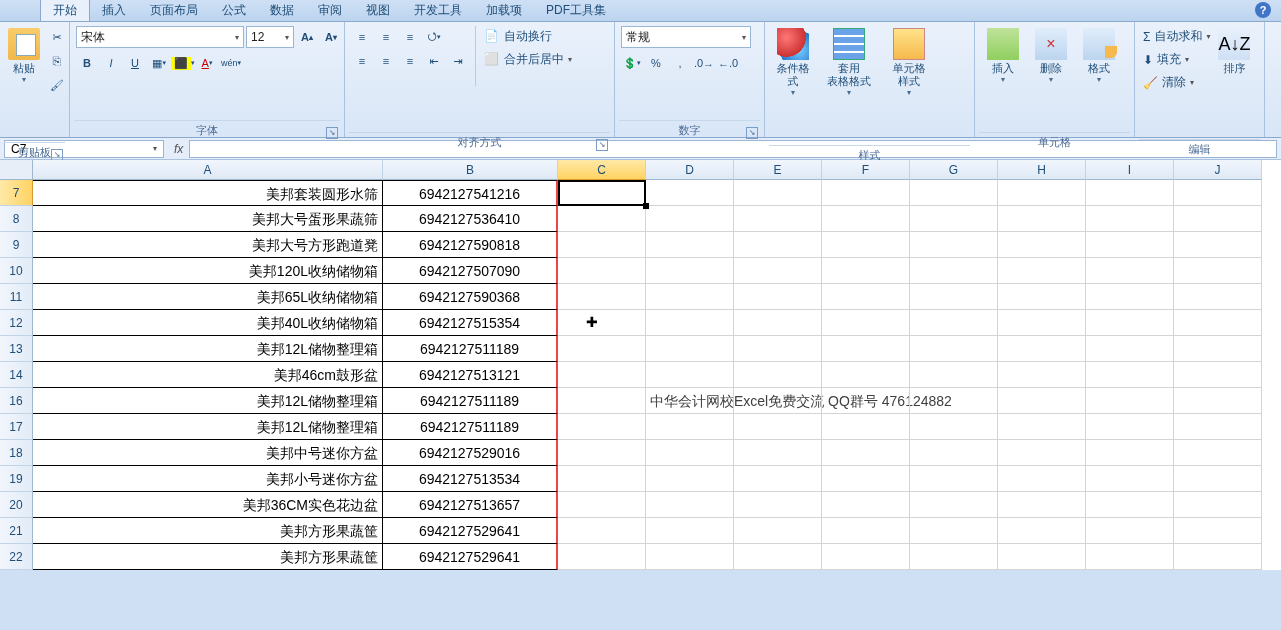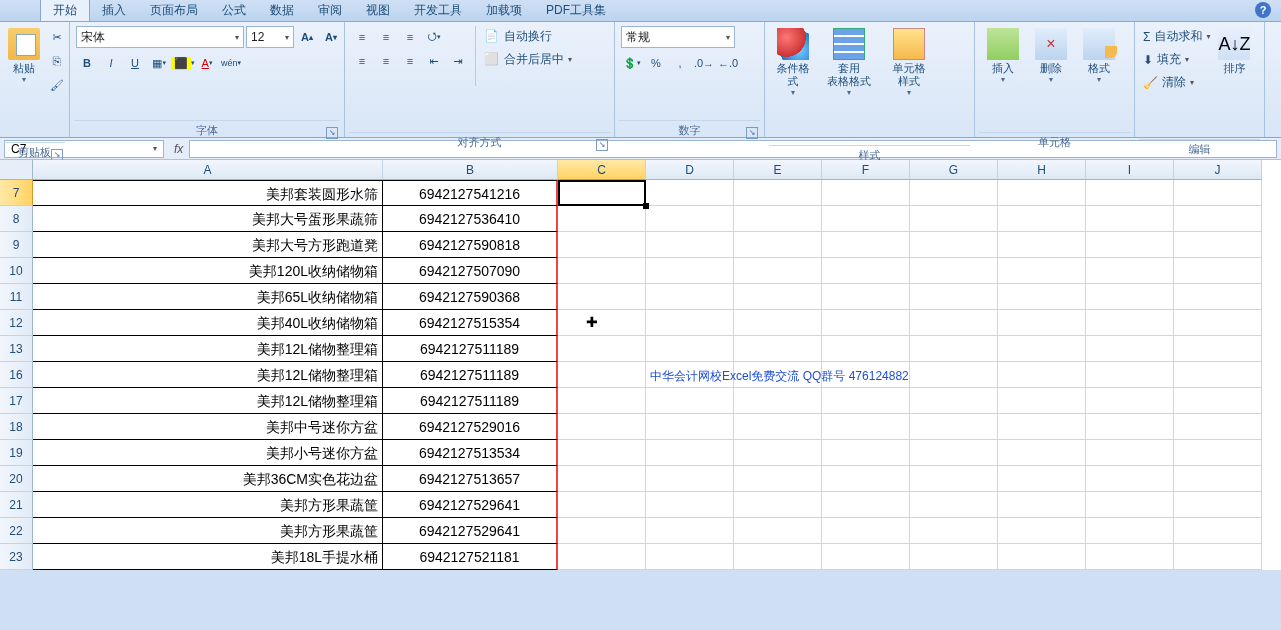--- a/index.html
+++ b/index.html
@@ -206,21 +206,21 @@
 .selbox {
   position: absolute;
   border: 2px solid #000;
   pointer-events: none;
 }
 .selhandle {
   position: absolute;
   width: 6px; height: 6px;
   background: #000;
 }
-.ann { color: #1d4ed8; font-size: 12px; }
+.ann { color: #404040; font-size: 14px; }
 .cursor-plus {
   position: absolute;
   font-size: 14px;
   color: #000;
   pointer-events: none;
 }
 
 .wA { width: 350px; }
 .wB { width: 175px; }
 .wC { width: 88px; }
@@ -341,21 +341,21 @@
             <span>合并后居中</span>
             <span class="dd">▾</span>
           </div>
       </div>
     </div>
     <div class="group-label"><span>对齐方式</span><span class="launcher">↘</span></div>
   </div>
 
   <div class="group g-number">
     <div class="group-body" style="flex-direction:column;gap:4px;">
-      <div class="combo" style="width:114px">
+      <div class="combo" style="width:130px">
           <span>常规</span>
           <span class="dd">▾</span>
         </div>
       <div class="row">
         <div class="smbtn">💲<span style="font-size:7px">▾</span></div>
         <div class="smbtn">%</div>
         <div class="smbtn">,</div>
         <div class="smbtn">.0→</div>
         <div class="smbtn">←.0</div>
       </div>
@@ -544,20 +544,33 @@
         <div class="td wC"></div>
         <div class="td wD"></div>
         <div class="td wS"></div>
         <div class="td wS"></div>
         <div class="td wS"></div>
         <div class="td wS"></div>
         <div class="td wS"></div>
         <div class="td wS"></div>
       </div>
       <div class="tr">
+        <div class="rh">14</div>
+        <div class="td wA colA">美邦46cm鼓形盆</div>
+        <div class="td wB colB">6942127513121</div>
+        <div class="td wC"></div>
+        <div class="td wD"></div>
+        <div class="td wS"></div>
+        <div class="td wS"></div>
+        <div class="td wS"></div>
+        <div class="td wS"></div>
+        <div class="td wS"></div>
+        <div class="td wS"></div>
+      </div>
+      <div class="tr">
         <div class="rh">16</div>
         <div class="td wA colA">美邦12L储物整理箱</div>
         <div class="td wB colB">6942127511189</div>
         <div class="td wC"></div>
         <div class="td wD" style="overflow: visible;"><span class="ann">中华会计网校Excel免费交流  QQ群号   476124882</span></div>
         <div class="td wS"></div>
         <div class="td wS"></div>
         <div class="td wS"></div>
         <div class="td wS"></div>
         <div class="td wS"></div>
@@ -625,33 +638,20 @@
         <div class="td wS"></div>
         <div class="td wS"></div>
         <div class="td wS"></div>
         <div class="td wS"></div>
         <div class="td wS"></div>
       </div>
       <div class="tr">
         <div class="rh">22</div>
         <div class="td wA colA">美邦方形果蔬筐</div>
         <div class="td wB colB">6942127529641</div>
-        <div class="td wC"></div>
-        <div class="td wD"></div>
-        <div class="td wS"></div>
-        <div class="td wS"></div>
-        <div class="td wS"></div>
-        <div class="td wS"></div>
-        <div class="td wS"></div>
-        <div class="td wS"></div>
-      </div>
-      <div class="tr">
-        <div class="rh">23</div>
-        <div class="td wA colA">美邦18L手提水桶</div>
-        <div class="td wB colB">6942127521181</div>
         <div class="td wC"></div>
         <div class="td wD"></div>
         <div class="td wS"></div>
         <div class="td wS"></div>
         <div class="td wS"></div>
         <div class="td wS"></div>
         <div class="td wS"></div>
         <div class="td wS"></div>
       </div>
     </div>

